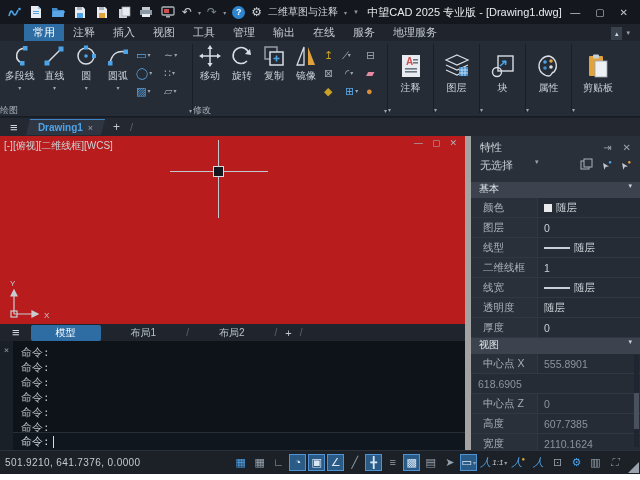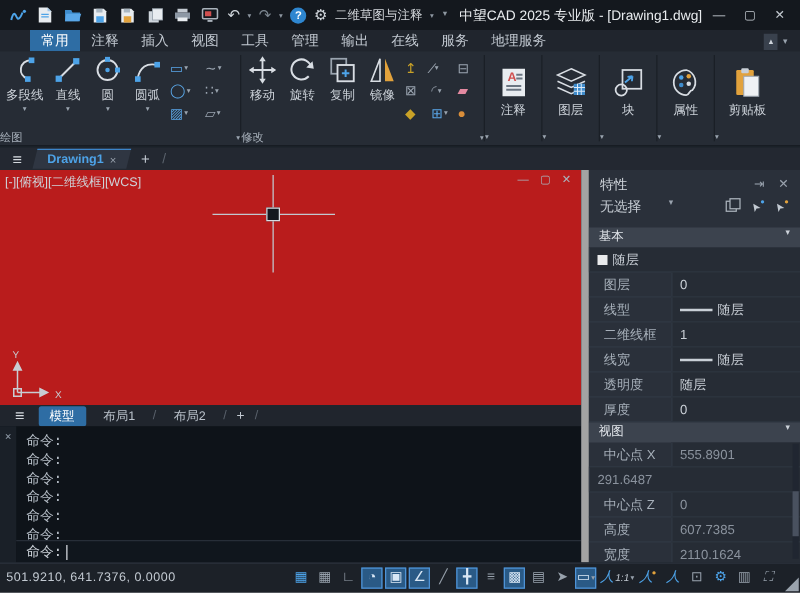--- a/index.html
+++ b/index.html
@@ -66,21 +66,21 @@
   .canvas{position:absolute;left:0;top:136px;width:465px;height:188px;background:#b91c1c}
   .vplabel{position:absolute;left:4px;top:3px;font-size:10px;color:#ced3d9}
   .dwinctl{position:absolute;right:8px;top:2px;display:flex;gap:9px;color:#aab2bb;font-size:9px}
   .ch-h{position:absolute;left:170px;top:35px;width:98px;height:1px;background:#c2c8cf}
   .ch-v{position:absolute;left:218px;top:4px;width:1px;height:78px;background:#c2c8cf}
   .pickbox{position:absolute;left:213px;top:30px;width:11px;height:11px;border:1px solid #d7dce2;background:#14181f}
   .ucs{position:absolute;left:2px;top:142px}
 
   
   .layoutbar{position:absolute;left:0;top:324px;width:465px;height:17px;background:#20252d;display:flex;align-items:center;gap:5px;padding-left:6px;font-size:10px;color:#bac2cb}
-  .ltab{padding:1px 9px;border-radius:2px}
+  .ltab{padding:1px 25px;border-radius:2px}
   .ltab.active{background:#2e6da4;color:#fff}
   .lsep{color:#5a626c}
   .lplus{color:#c3cad2;font-size:11px;padding:0 3px}
 
   
   .cmd{position:absolute;left:0;top:341px;width:465px;height:109px;background:#0e1319;font-family:"DejaVu Sans Mono","Liberation Mono",monospace}
   .cmdgutter{position:absolute;left:0;top:0;width:13px;height:100%;background:#1a2028;color:#8d98a5;font-size:9px;text-align:center;padding-top:4px}
   .cmdhist{position:absolute;left:21px;top:4px;font-size:11px;color:#b7bfc8;line-height:15px}
   .cmdinput{position:absolute;left:13px;right:0;bottom:0;height:18px;border-top:1px solid #272e38;display:flex;align-items:center;padding-left:8px;font-size:11px;color:#ccd2d9;background:#10161d}
   .cmdcursor{display:inline-block;width:1px;height:12px;background:#d7dce2;margin-left:3px}
@@ -528,20 +528,21 @@
         <span><i class="cur">➤</i><i class="dotb">●</i></span>
         <span><i class="cur">➤</i><i class="doto">●</i></span>
       </span>
     </div>
 
     <div class="psec">
       <span>基本</span>
       <span class="scaret">▾</span>
     </div>
     <div class="prow">
+      <span class="plabel">颜色</span>
       <span class="pval">
           <i class="swatch"></i>
           <span>随层</span>
         </span>
     </div>
     <div class="prow">
       <span class="plabel">图层</span>
       <span class="pval">
           <span>0</span>
         </span>
@@ -584,21 +585,21 @@
       <span class="scaret">▾</span>
     </div>
     <div class="prow">
       <span class="plabel">中心点 X</span>
       <span class="pval dim">
           <span>555.8901</span>
         </span>
     </div>
     <div class="prow">
       <span class="pval dim">
-          <span>291.6487</span>
+          <span>618.6905</span>
         </span>
     </div>
     <div class="prow">
       <span class="plabel">中心点 Z</span>
       <span class="pval dim">
           <span>0</span>
         </span>
     </div>
     <div class="prow">
       <span class="plabel">高度</span>

